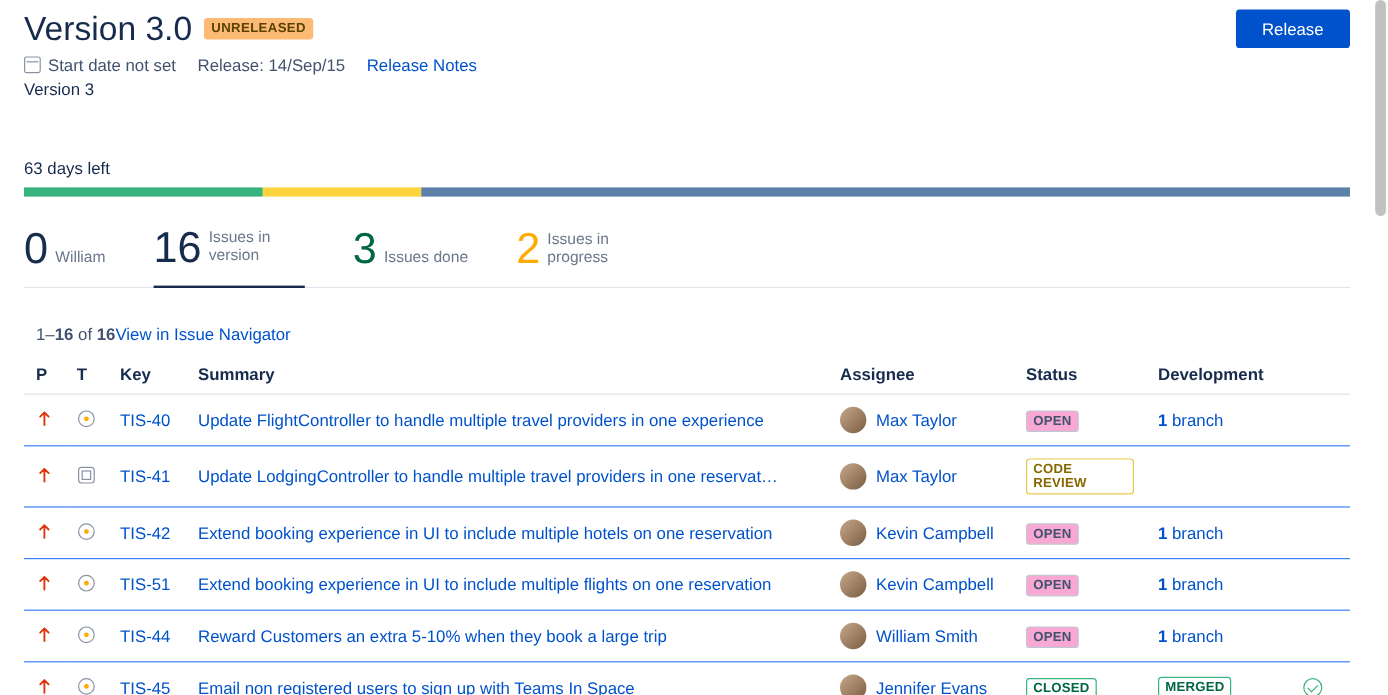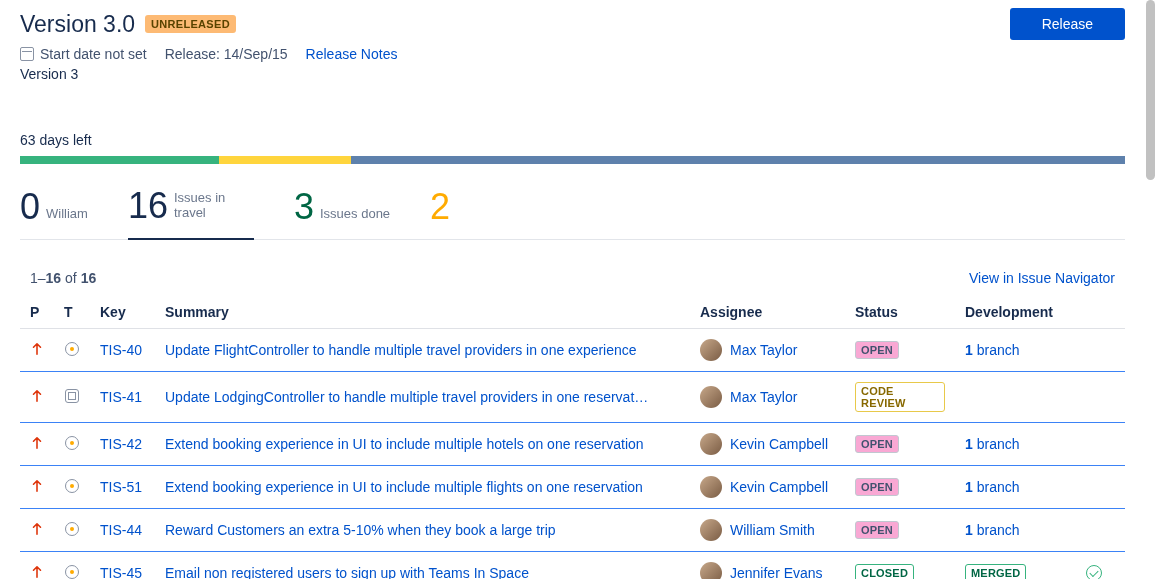--- a/index.html
+++ b/index.html
@@ -1,41 +1,41 @@
 <!DOCTYPE html>
 <html><head>
 <meta charset="utf-8">
 <style>
   * { box-sizing: border-box; margin: 0; padding: 0; }
   body { font-family: -apple-system, BlinkMacSystemFont, "Segoe UI", Arial, sans-serif; color: #172b4d; background: #fff; }
   .container { padding: 0 20px 20px 20px; width: 1145px; }
   .header-row { display: flex; align-items: center; justify-content: space-between; padding-top: 8px; }
   .title-group { display: flex; align-items: center; gap: 10px; }
-  h1 { font-size: 23px; font-weight: 500; }
+  h1 { font-size: 28px; font-weight: 500; }
   .badge-unreleased { background: #fdba74; color: #594300; font-size: 11px; font-weight: 700; padding: 3px 6px; border-radius: 3px; letter-spacing: 0.3px; }
-  .release-btn { background: #0052cc; color: #fff; border: none; padding: 8px 32px; font-size: 14px; border-radius: 3px; cursor: pointer; font-weight: 500; }
+  .release-btn { background: #0052cc; color: #fff; border: none; padding: 8px 22px; font-size: 14px; border-radius: 3px; cursor: pointer; font-weight: 500; }
   .meta-row { display: flex; align-items: center; gap: 18px; margin-top: 6px; font-size: 14px; color: #42526e; }
   .meta-row .cal { display: inline-flex; align-items: center; gap: 6px; }
   .cal-icon { width: 14px; height: 14px; border: 1.2px solid #8993a4; border-radius: 2px; position: relative; }
   .cal-icon::before { content:""; position:absolute; top:3px; left:1px; right:1px; height:1px; background:#8993a4; }
   .link { color: #0052cc; text-decoration: none; cursor: pointer; }
   .desc { margin-top: 4px; font-size: 14px; color: #172b4d; }
   .days-left { margin-top: 50px; font-size: 14px; color: #172b4d; }
   .progress { display: flex; width: 100%; height: 8px; margin-top: 8px; border-radius: 0; overflow: hidden; }
   .p-done { background: #36b37e; }
   .p-prog { background: #ffd53d; }
   .p-todo { background: #5e81ac; }
   .stats { display: flex; gap: 40px; margin-top: 24px; border-bottom: 1px solid #e2e5ea; padding-bottom: 0; }
   .stat { display: flex; align-items: flex-end; gap: 6px; padding-bottom: 14px; cursor: pointer; }
   .stat.active { border-bottom: 2px solid #172b4d; margin-bottom: -1px; }
   .stat-num { font-size: 36px; font-weight: 400; line-height: 1; }
   .stat-label { font-size: 13px; color: #6b778c; max-width: 80px; line-height: 1.2; padding-bottom: 3px; }
   .c-green { color: #006644; }
   .c-yellow { color: #ffab00; }
-  .table-toolbar { display: flex; justify-content: space-between; align-items: center; margin-top: 30px; font-size: 14px; color: #42526e; padding: 0 10px; }
+  .table-toolbar { display: flex; align-items: center; margin-top: 30px; font-size: 14px; color: #42526e; padding: 0 10px; }
   table { width: 100%; border-collapse: collapse; margin-top: 10px; font-size: 14px; }
   th { text-align: left; font-weight: 600; padding: 8px 10px; color: #172b4d; border-bottom: 1px solid #dfe1e6; }
   td { padding: 10px 10px; border-bottom: 1px solid #3b82f6; vertical-align: middle; }
   .p-icon svg { width: 14px; height: 14px; }
   .t-icon { width: 16px; height: 16px; display: inline-flex; align-items: center; justify-content: center; }
   .t-story { width:14px; height:14px; border:1.2px solid #8993a4; border-radius:50%; position:relative; }
   .t-story::after { content:""; position:absolute; width:4px; height:4px; background:#ffab00; border-radius:50%; top:4px; left:4px; }
   .t-improvement { width:14px; height:14px; border:1.2px solid #8993a4; border-radius:3px; position:relative; }
   .t-improvement::after { content:""; position:absolute; width:6px; height:6px; border:1.2px solid #8993a4; top:2px; left:2px; }
   .avatar { width: 22px; height: 22px; border-radius: 50%; background: linear-gradient(135deg,#c7a88a,#7a5c44); display:inline-block; vertical-align: middle; margin-right: 8px; flex-shrink:0; }
@@ -89,28 +89,29 @@
     <div class="p-todo" style="width:70%"></div>
   </div>
 
   <div class="stats">
     <div class="stat">
       <span class="stat-num">0</span>
       <span class="stat-label">William</span>
     </div>
     <div class="stat active">
       <span class="stat-num">16</span>
-      <span class="stat-label">Issues in travel</span>
+      <span class="stat-label">Issues in version</span>
     </div>
     <div class="stat">
       <span class="stat-num c-green">3</span>
       <span class="stat-label">Issues done</span>
     </div>
     <div class="stat">
       <span class="stat-num c-yellow">2</span>
+      <span class="stat-label">Issues in progress</span>
     </div>
   </div>
 
   <div class="table-toolbar">
     <span>1–<b>16</b> of <b>16</b></span>
     <a class="link">View in Issue Navigator</a>
   </div>
 
   <table>
     <thead>

